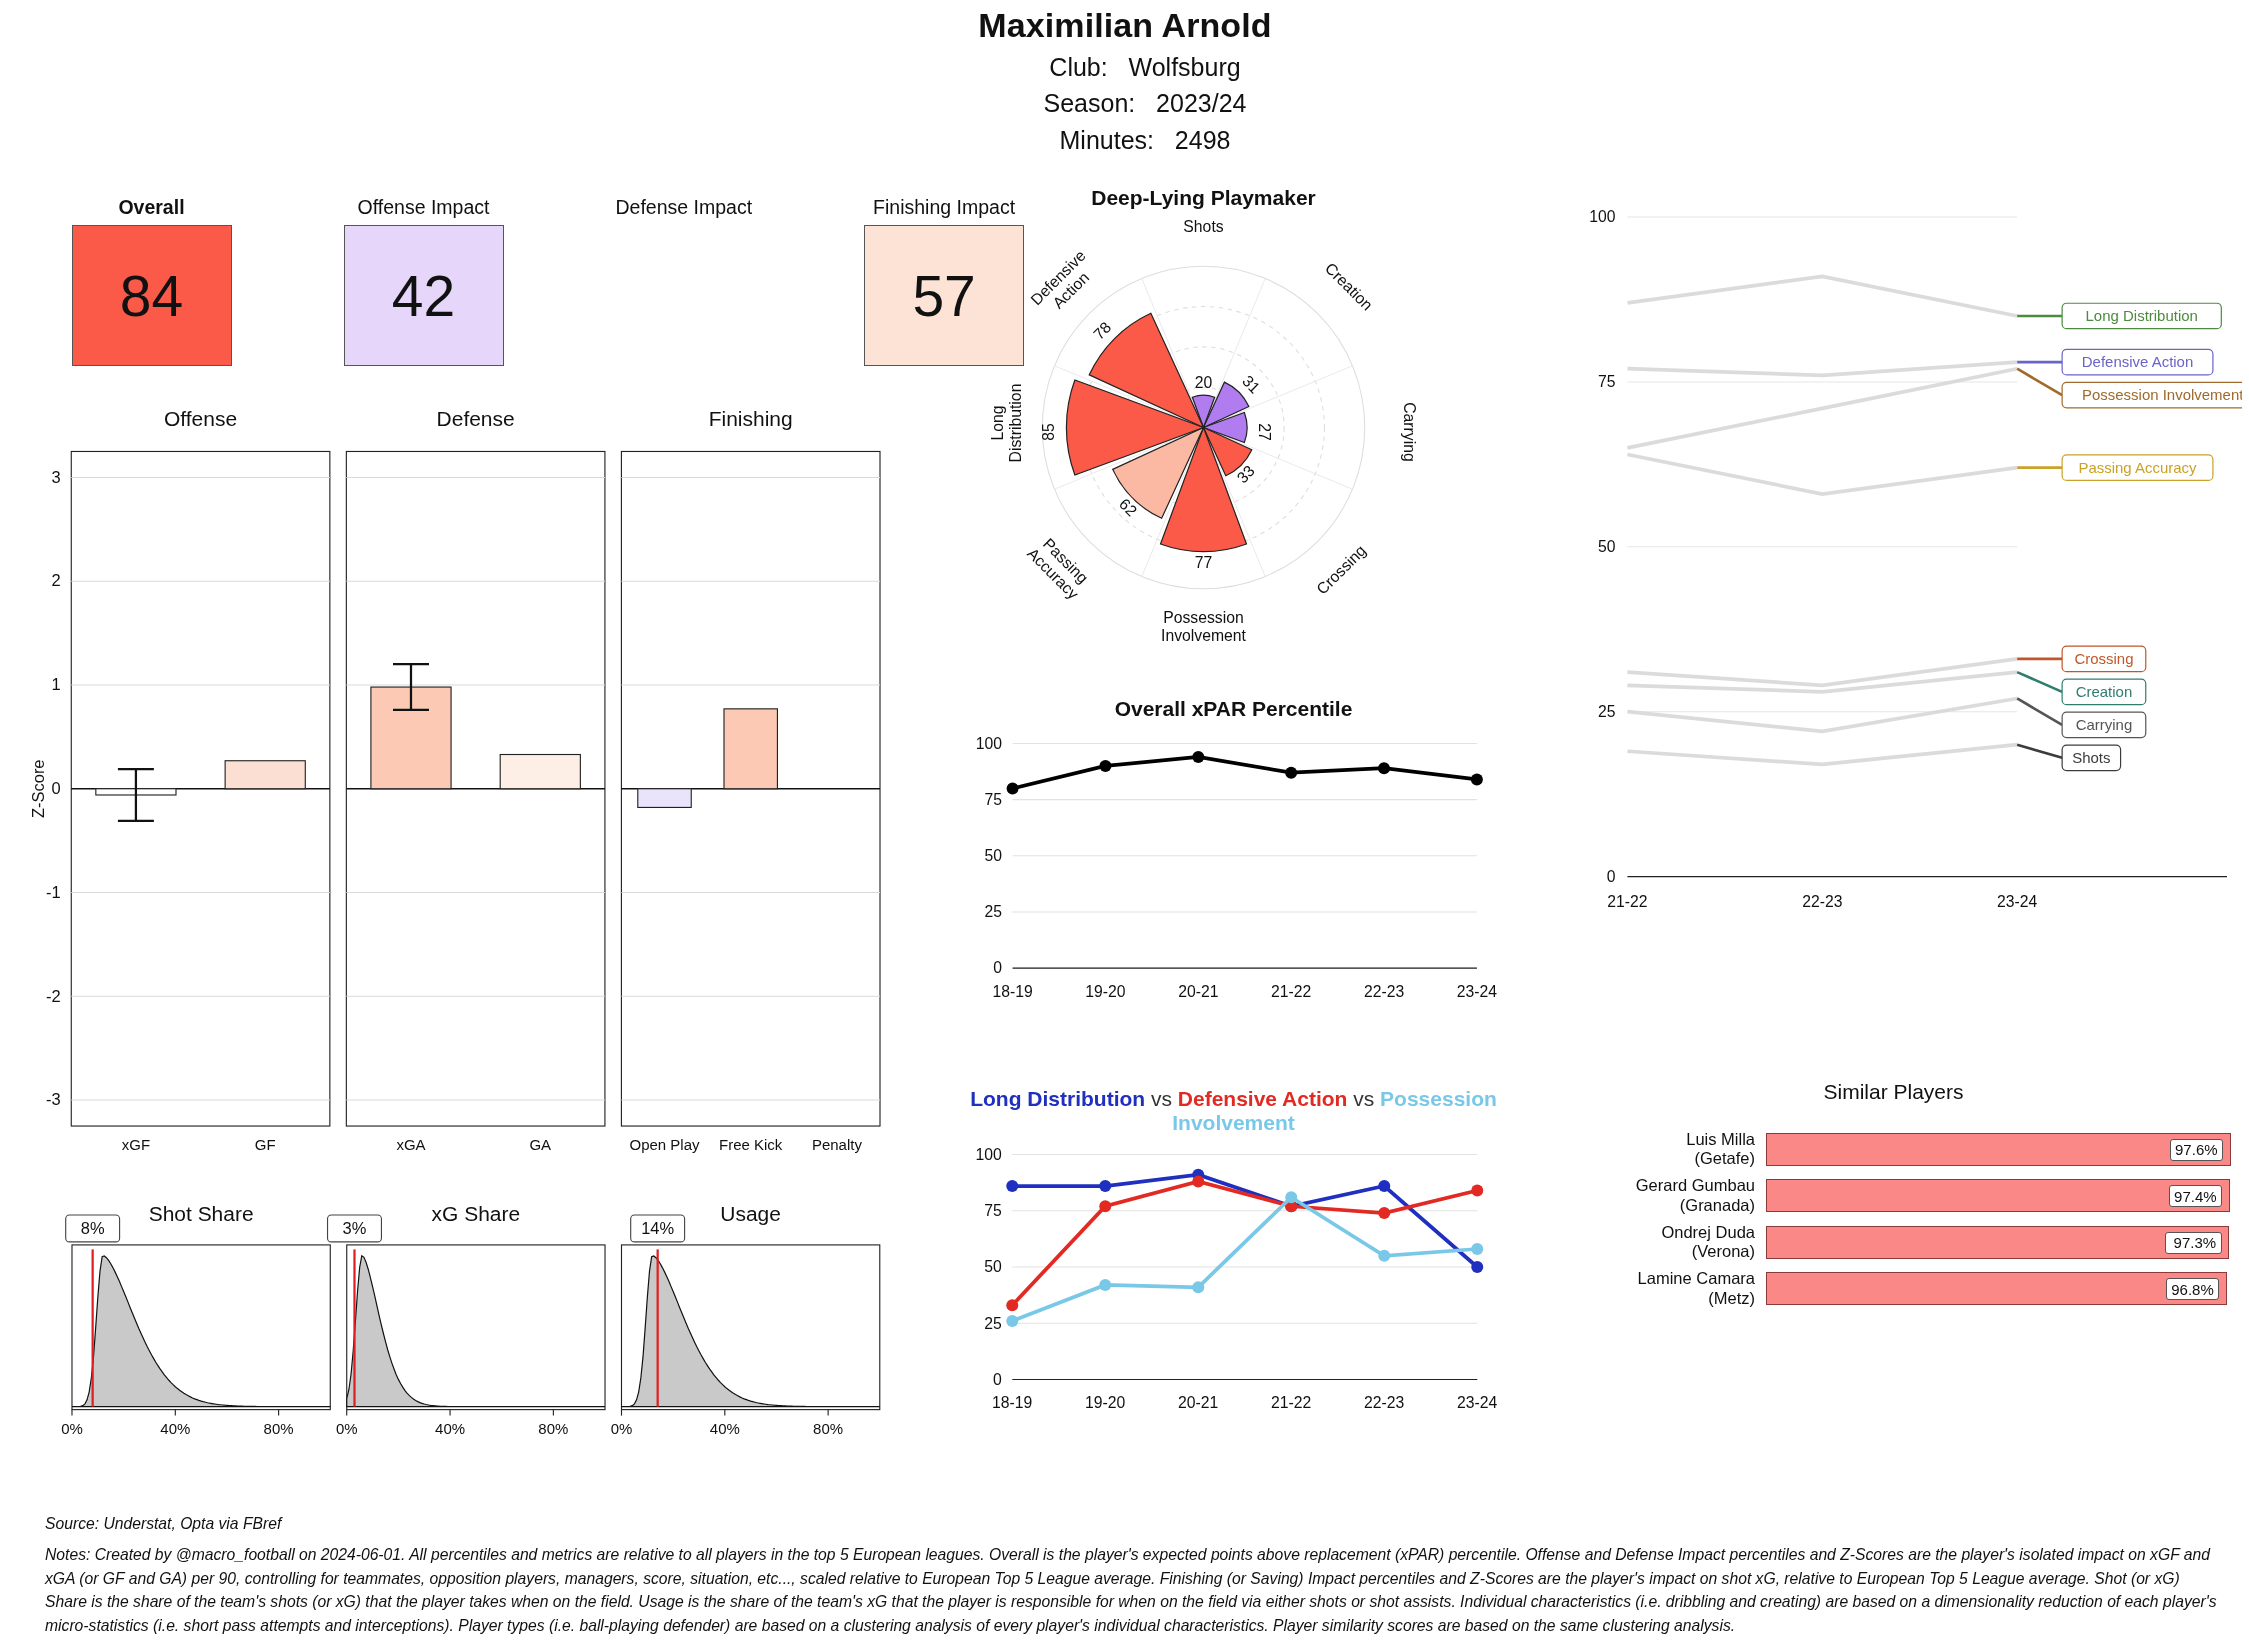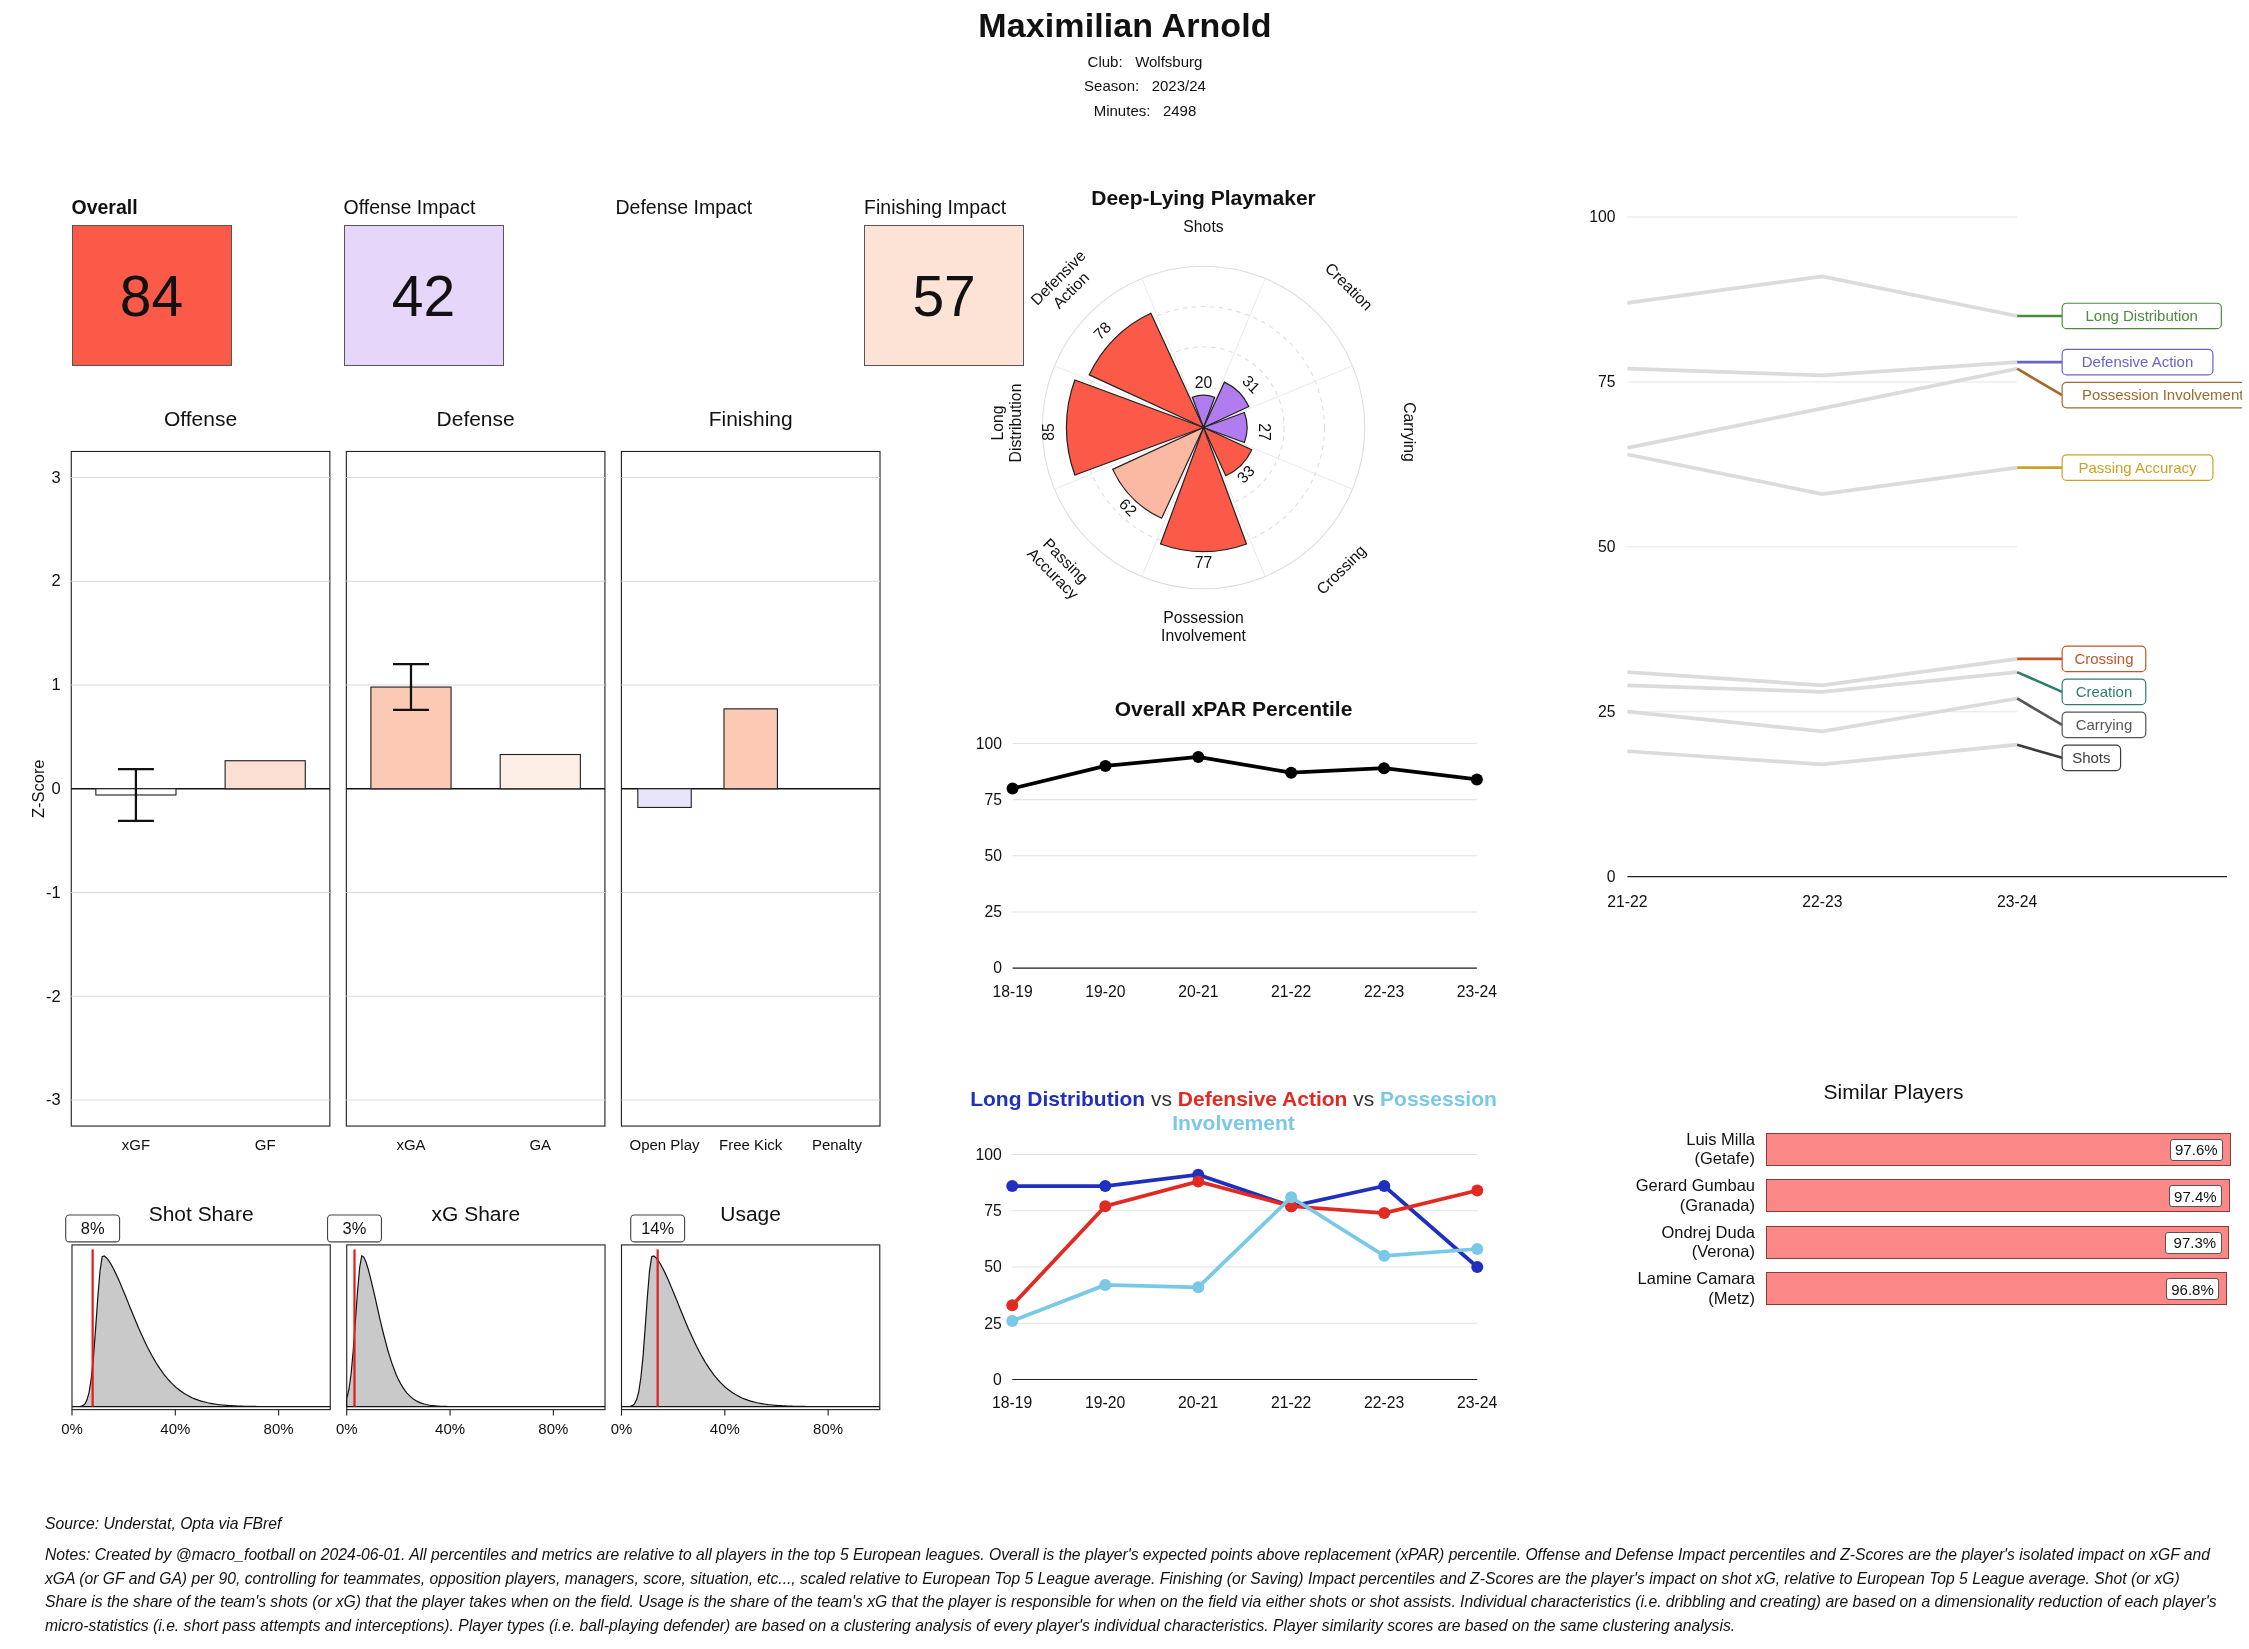--- a/index.html
+++ b/index.html
@@ -1,24 +1,24 @@
 <!DOCTYPE html>
 <html style="font-size:12px"><head>
 <meta charset="utf-8">
 <style>
   html,body{margin:0;padding:0;}
   body{width:2250px;height:1650px;background:#ffffff;font-family:"Liberation Sans",sans-serif;color:#111;position:relative;}
   .abs{position:absolute;}
   
   #header{top:6px;left:0;width:2250px;text-align:center;}
   #title{font-size:34px;font-weight:bold;letter-spacing:0.1px;}
-  .meta{font-size:15px;margin-top:7.5px;margin-left:40px;}
+  .meta{font-size:25px;margin-top:7.5px;margin-left:40px;}
   
   .impact-wrap{display:flex;}
-  .impact-cell{padding-left:40px;}
+  .impact-cell{text-align:center;padding-left:40px;}
   .impact-label{font-size:19.5px;margin-bottom:6px;}
   .impact-label.bold{font-weight:bold;}
   .impact-box{width:160px;height:141px;border:1.5px solid #555;display:flex;align-items:center;justify-content:center;font-size:57px;color:#111;box-sizing:border-box;}
   
   .panel-title{font-size:21px;text-align:center;}
   .panel-title.b{font-weight:bold;}
   
   .sim-row{display:flex;align-items:center;height:39px;margin-bottom:7.5px;}
   .sim-name{width:210px;text-align:right;padding-right:10.5px;font-size:16.5px;line-height:19.5px;}
   .sim-bar-outer{flex:1;height:33px;position:relative;}

